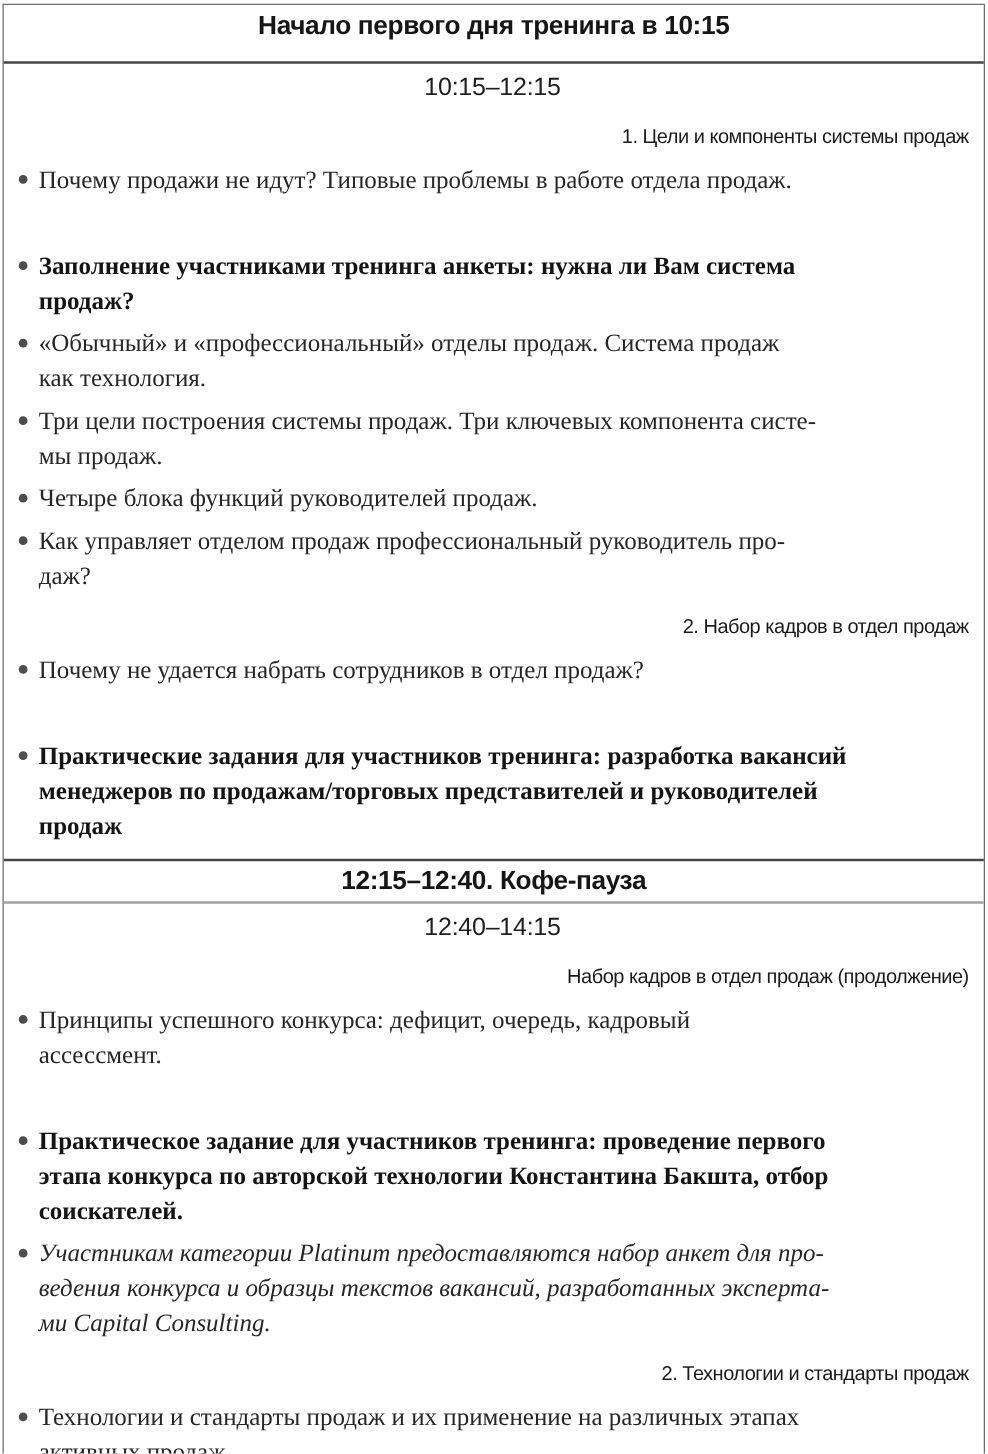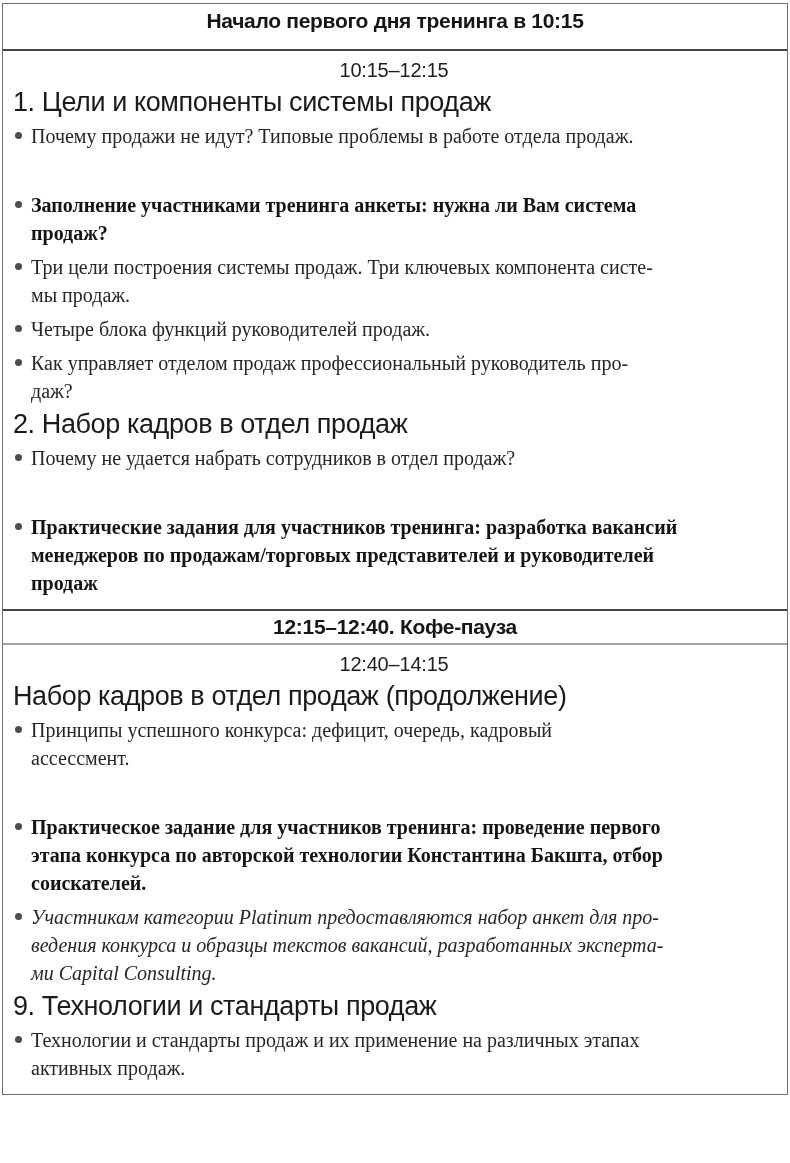--- a/index.html
+++ b/index.html
@@ -44,24 +44,24 @@
   .time-row {
     text-align: center;
     margin: 2px 0 0;
     font-family: "Liberation Sans", sans-serif;
     font-size: 20px;
     line-height: 25px;
     letter-spacing: -0.2px;
     color: #1e1e1e;
   }
   .section-title {
-    text-align: left;
-    margin: 6px 0 7px;
+    text-align: right;
+    margin: 14px 0 7px;
     font-family: "Liberation Sans", sans-serif;
-    font-size: 27px;
+    font-size: 16px;
     line-height: 26px;
     letter-spacing: -0.4px;
     color: #1a1a1a;
   }
   ul.bullets {
     list-style: none;
     margin: 0;
     padding: 0 0 0 18px;
   }
   ul.bullets li {
@@ -97,20 +97,22 @@
     </div>
 
     <div class="session">
       <div class="time-row">10:15–12:15</div>
 
       <div class="section-title">1. Цели и компоненты системы продаж</div>
       <ul class="bullets">
         <li>Почему продажи не идут? Типовые проблемы в работе отдела продаж.</li>
         <li class="bold">Заполнение участниками тренинга анкеты: нужна ли Вам система
 продаж?</li>
+        <li>«Обычный» и «профессиональный» отделы продаж. Система продаж
+как технология.</li>
         <li>Три цели построения системы продаж. Три ключевых компонента систе-
 мы продаж.</li>
         <li>Четыре блока функций руководителей продаж.</li>
         <li>Как управляет отделом продаж профессиональный руководитель про-
 даж?</li>
       </ul>
 
       <div class="section-title">2. Набор кадров в отдел продаж</div>
       <ul class="bullets">
         <li>Почему не удается набрать сотрудников в отдел продаж?</li>
@@ -132,21 +134,21 @@
         <li>Принципы успешного конкурса: дефицит, очередь, кадровый
 ассессмент.</li>
         <li class="bold">Практическое задание для участников тренинга: проведение первого
 этапа конкурса по авторской технологии Константина Бакшта, отбор
 соискателей.</li>
         <li class="italic">Участникам категории Platinum предоставляются набор анкет для про-
 ведения конкурса и образцы текстов вакансий, разработанных эксперта-
 ми Capital Consulting.</li>
       </ul>
 
-      <div class="section-title">9. Технологии и стандарты продаж</div>
+      <div class="section-title">2. Технологии и стандарты продаж</div>
       <ul class="bullets">
         <li>Технологии и стандарты продаж и их применение на различных этапах
 активных продаж.</li>
       </ul>
     </div>
 
   </div>
 </div>
 
 </body></html>

